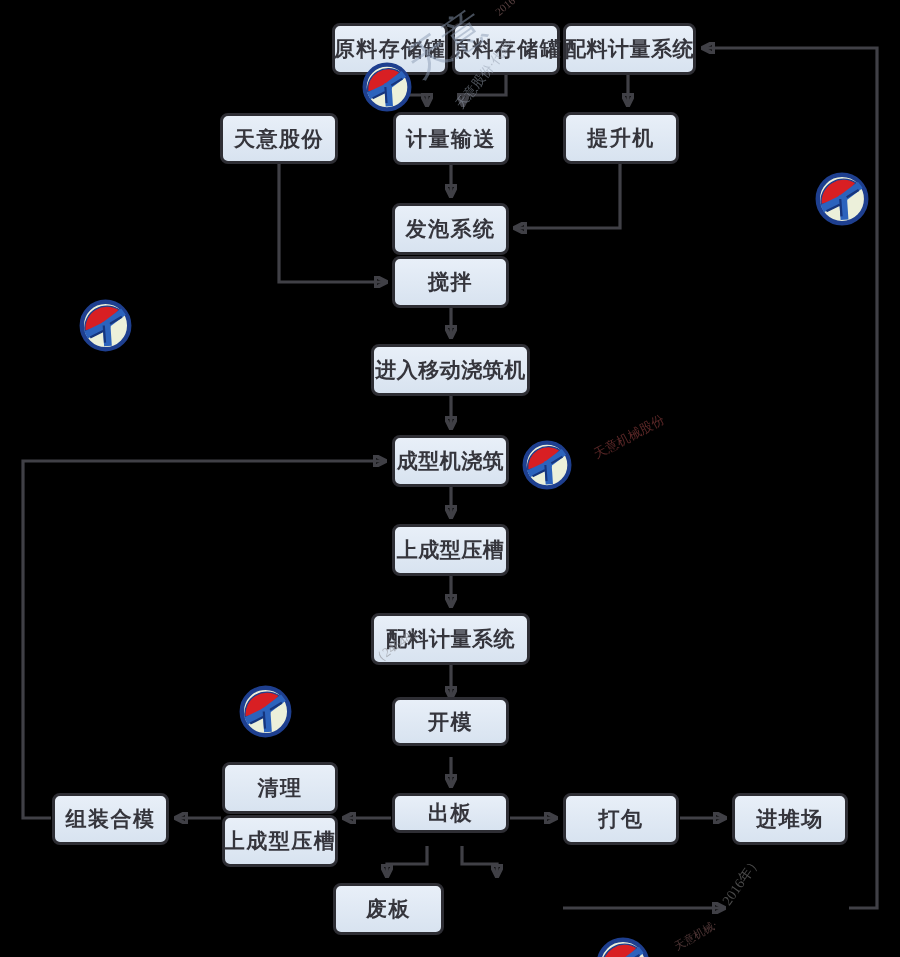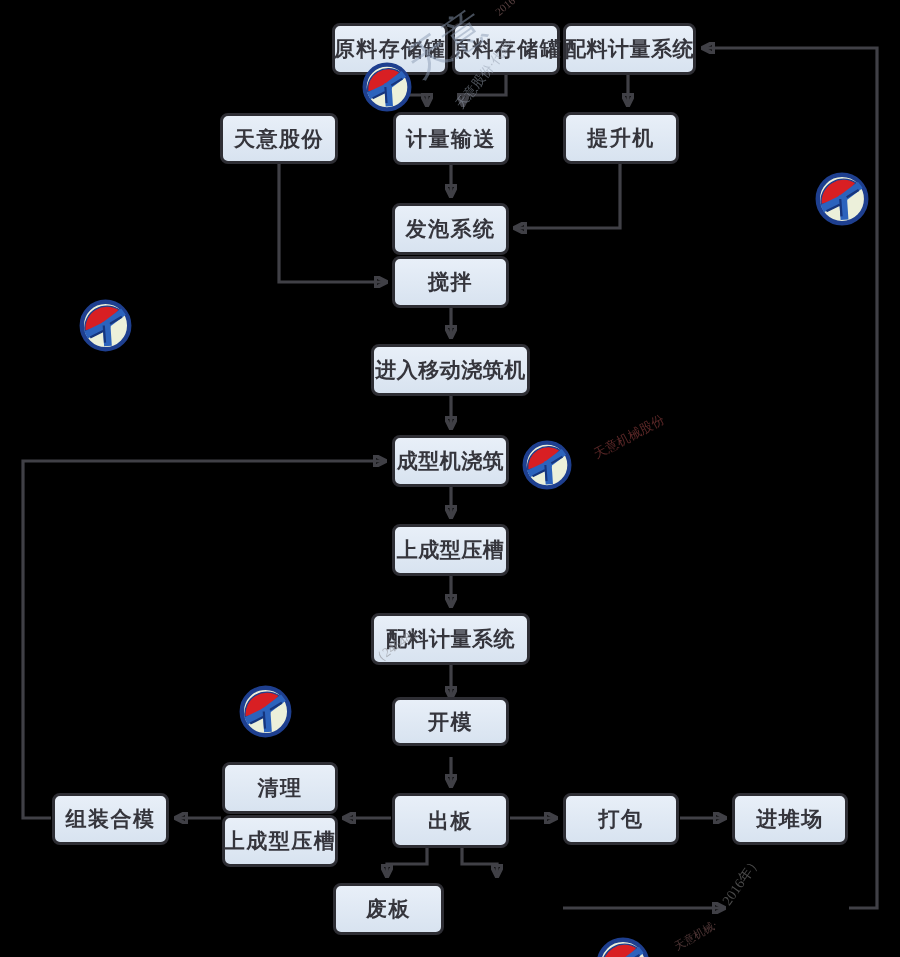--- a/index.html
+++ b/index.html
@@ -93,21 +93,21 @@
     </div>
   <div class="node" style="left:222px;top:762px;width:116px;height:52px">
       <span>清理</span>
     </div>
   <div class="node" style="left:222px;top:815px;width:116px;height:52px">
       <span>上成型压槽</span>
     </div>
   <div class="node" style="left:52px;top:793px;width:117px;height:52px">
       <span>组装合模</span>
     </div>
-  <div class="node" style="left:392px;top:793px;width:117px;height:55px">
+  <div class="node" style="left:392px;top:793px;width:117px;height:40px">
       <span>出板</span>
     </div>
   <div class="node" style="left:563px;top:793px;width:116px;height:52px">
       <span>打包</span>
     </div>
   <div class="node" style="left:732px;top:793px;width:116px;height:52px">
       <span>进堆场</span>
     </div>
   <div class="node" style="left:333px;top:883px;width:111px;height:52px">
       <span>废板</span>

